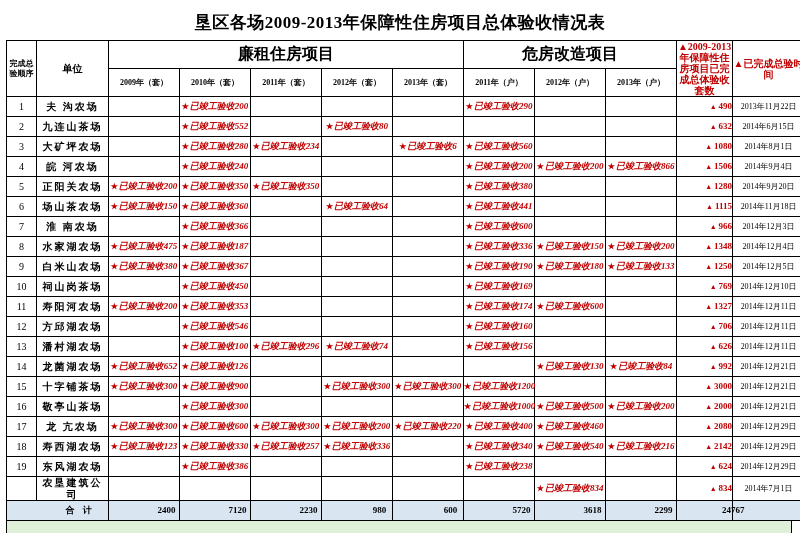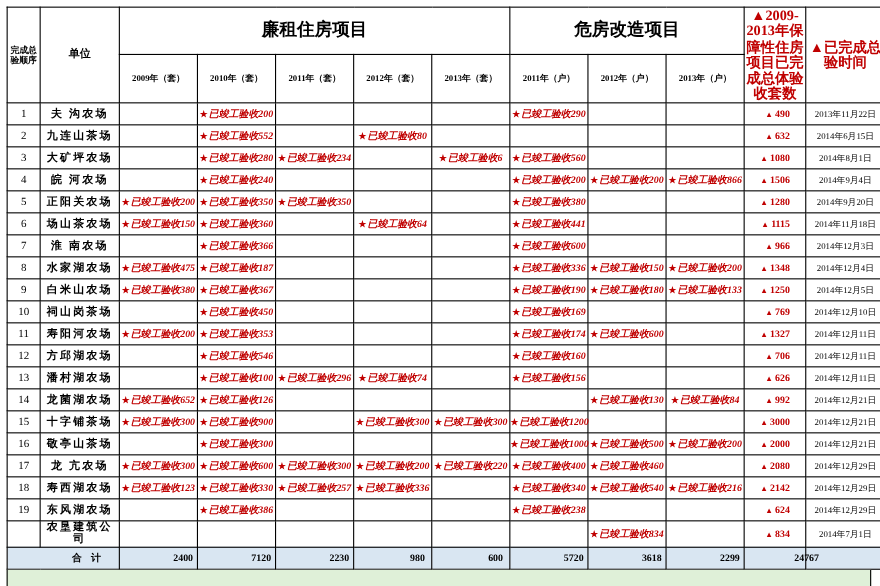--- a/index.html
+++ b/index.html
@@ -39,21 +39,21 @@
     color:#000;
     line-height:1.15;
     height:19px;
   }
   th{
     font-family:"Liberation Serif","DejaVu Serif",serif;
     font-weight:bold;
     font-size:10px;
   }
   .hdr-small{font-size:8px;text-align:center;}
-  .hdr-tiny{font-size:13px;line-height:1.1;}
+  .hdr-tiny{font-size:10px;line-height:1.1;}
   .grp{font-size:16px;font-weight:bold;}
   .unit{
     font-family:"Liberation Serif","DejaVu Serif",serif;
     font-weight:bold;
     font-size:10px;
     letter-spacing:2px;
   }
   .idx{font-size:10px;font-family:"Liberation Serif",serif;}
   .done{
     color:#c00000;
@@ -63,21 +63,21 @@
     font-size:9px;
     white-space:nowrap;
   }
   .done .star{font-style:normal;font-size:8px;margin-right:1px;}
   .num{
     color:#c00000;
     font-family:"Liberation Serif","DejaVu Serif",serif;
     font-weight:bold;
     font-size:9px;
     text-align:right;
-    padding-right:14px;
+    padding-right:0;
     white-space:nowrap;
   }
   .num .tri{font-size:7px;margin-right:2px;}
   .date{
     font-size:8px;
     font-family:"Liberation Serif","DejaVu Serif",serif;
     color:#000;
   }
   .total-row td{
     background:#d9e6f2;
@@ -102,20 +102,21 @@
   col.c-y{width:71px;}
   col.c-h{width:71px;}
   col.c-tot{width:56px;}
   col.c-date{width:72px;}
 </style>
 </head>
 <body>
 
 <div class="sheet">
 
+  <div class="title">垦区各场2009-2013年保障性住房项目总体验收情况表</div>
 
   <table>
     <colgroup>
       <col class="c-idx">
         <col class="c-unit">
       <col class="c-y">
         <col class="c-y">
         <col class="c-y">
         <col class="c-y">
         <col class="c-y">

